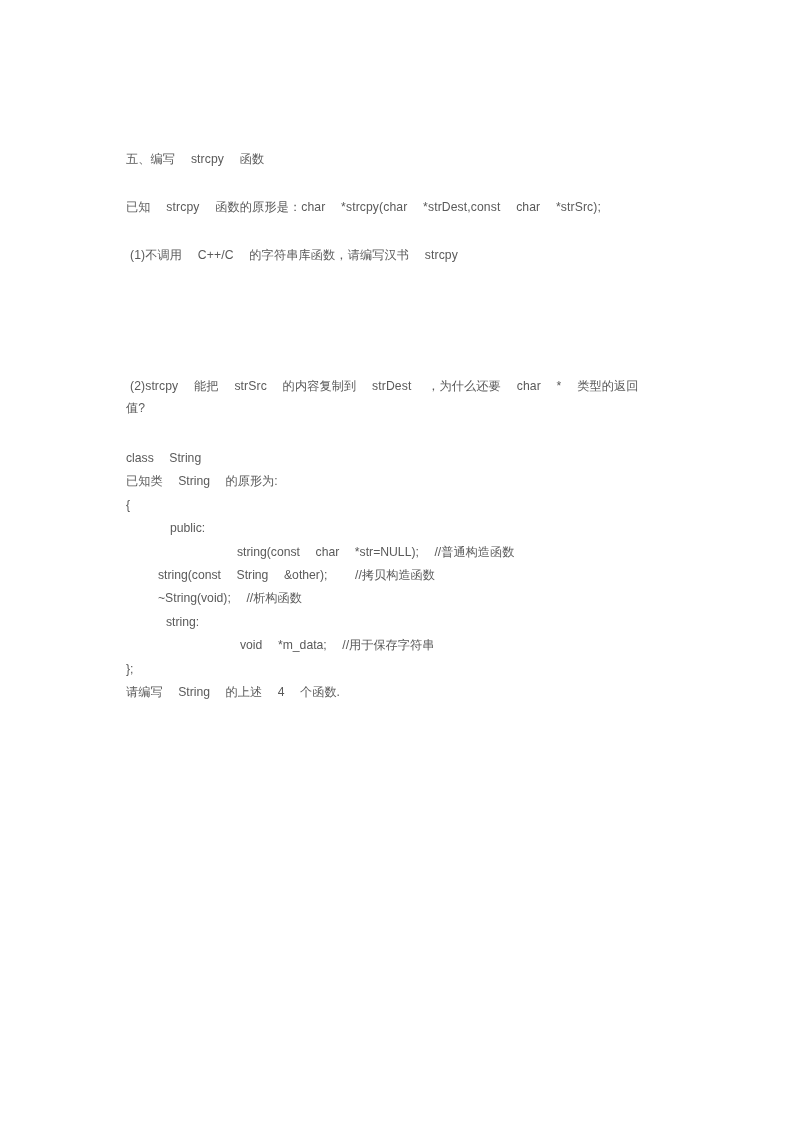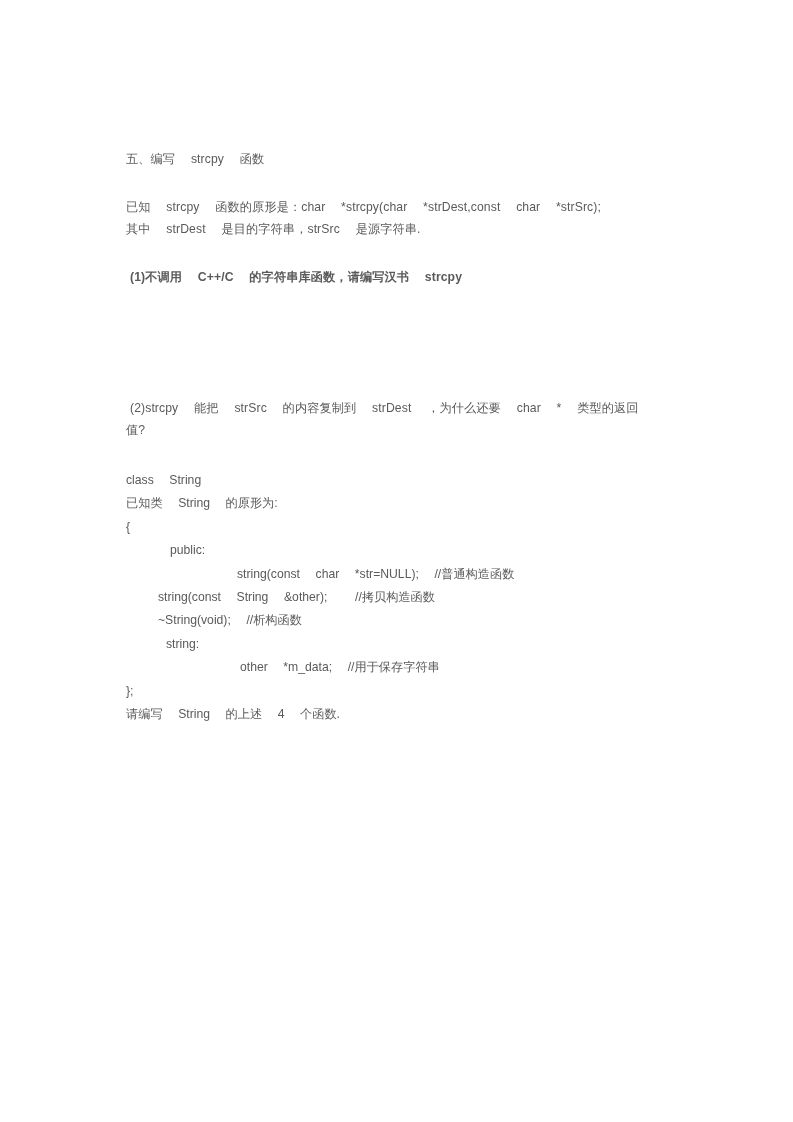--- a/index.html
+++ b/index.html
@@ -39,21 +39,21 @@
     font-size: 12.2px;
     line-height: 22px;
     color: #5a5a5a;
     white-space: pre-wrap;
     letter-spacing: 0.1px;
   }
 
   
   .blk-heading5   { margin: 0 0 0 0; }
   .blk-known      { margin: 26px 0 0 0; }
-  .blk-q1         { margin: 26px 0 16px 0; font-weight: bold; }
+  .blk-q1         { margin: 26px 0 16px 0; }
   .blk-q2         { margin: 109px 0 0 0; }
   .blk-heading6   { margin: 62px 0 0 0; }
   .blk-code       { margin: 28px 0 0 0; }
 
   .code-line {
     font-size: 12.2px;
     line-height: 23.4px;
     color: #5a5a5a;
     white-space: pre;
   }
@@ -71,39 +71,38 @@
 </head>
 <body>
 
 <div class="page">
   <div class="content">
 
     <div class="line blk-heading5">五、编写　 strcpy　 函数</div>
 
     <div class="blk-known">
       <div class="line">已知　 strcpy　 函数的原形是：char　 *strcpy(char　 *strDest,const　 char　 *strSrc);</div>
-      <div class="line">其中　 strDest　 是目的字符串，strSrc　 是源字符串.</div>
     </div>
 
     <div class="line blk-q1 q-indent">(1)不调用　 C++/C　 的字符串库函数，请编写汉书　 strcpy</div>
 
     <div class="blk-q2">
       <div class="line q-indent">(2)strcpy　 能把　 strSrc　 的内容复制到　 strDest　 ，为什么还要　 char　 *　 类型的返回</div>
       <div class="line">值?</div>
     </div>
 
 
     <div class="blk-code" id="code-block">
         <div class="code-line ind-0">class　 String</div>
         <div class="code-line ind-0">已知类　 String　 的原形为:</div>
         <div class="code-line ind-0">{</div>
         <div class="code-line ind-3">public:</div>
         <div class="code-line ind-4">string(const　 char　 *str=NULL);　 //普通构造函数</div>
         <div class="code-line ind-1">string(const　 String　 &amp;other);　　 //拷贝构造函数</div>
         <div class="code-line ind-1">~String(void);　 //析构函数</div>
         <div class="code-line ind-2">string:</div>
-        <div class="code-line ind-5">other　 *m_data;　 //用于保存字符串</div>
+        <div class="code-line ind-5">void　 *m_data;　 //用于保存字符串</div>
         <div class="code-line ind-0">};</div>
         <div class="code-line ind-0">请编写　 String　 的上述　 4　 个函数.</div>
       </div>
 
   </div>
 </div>
 
 </body></html>

